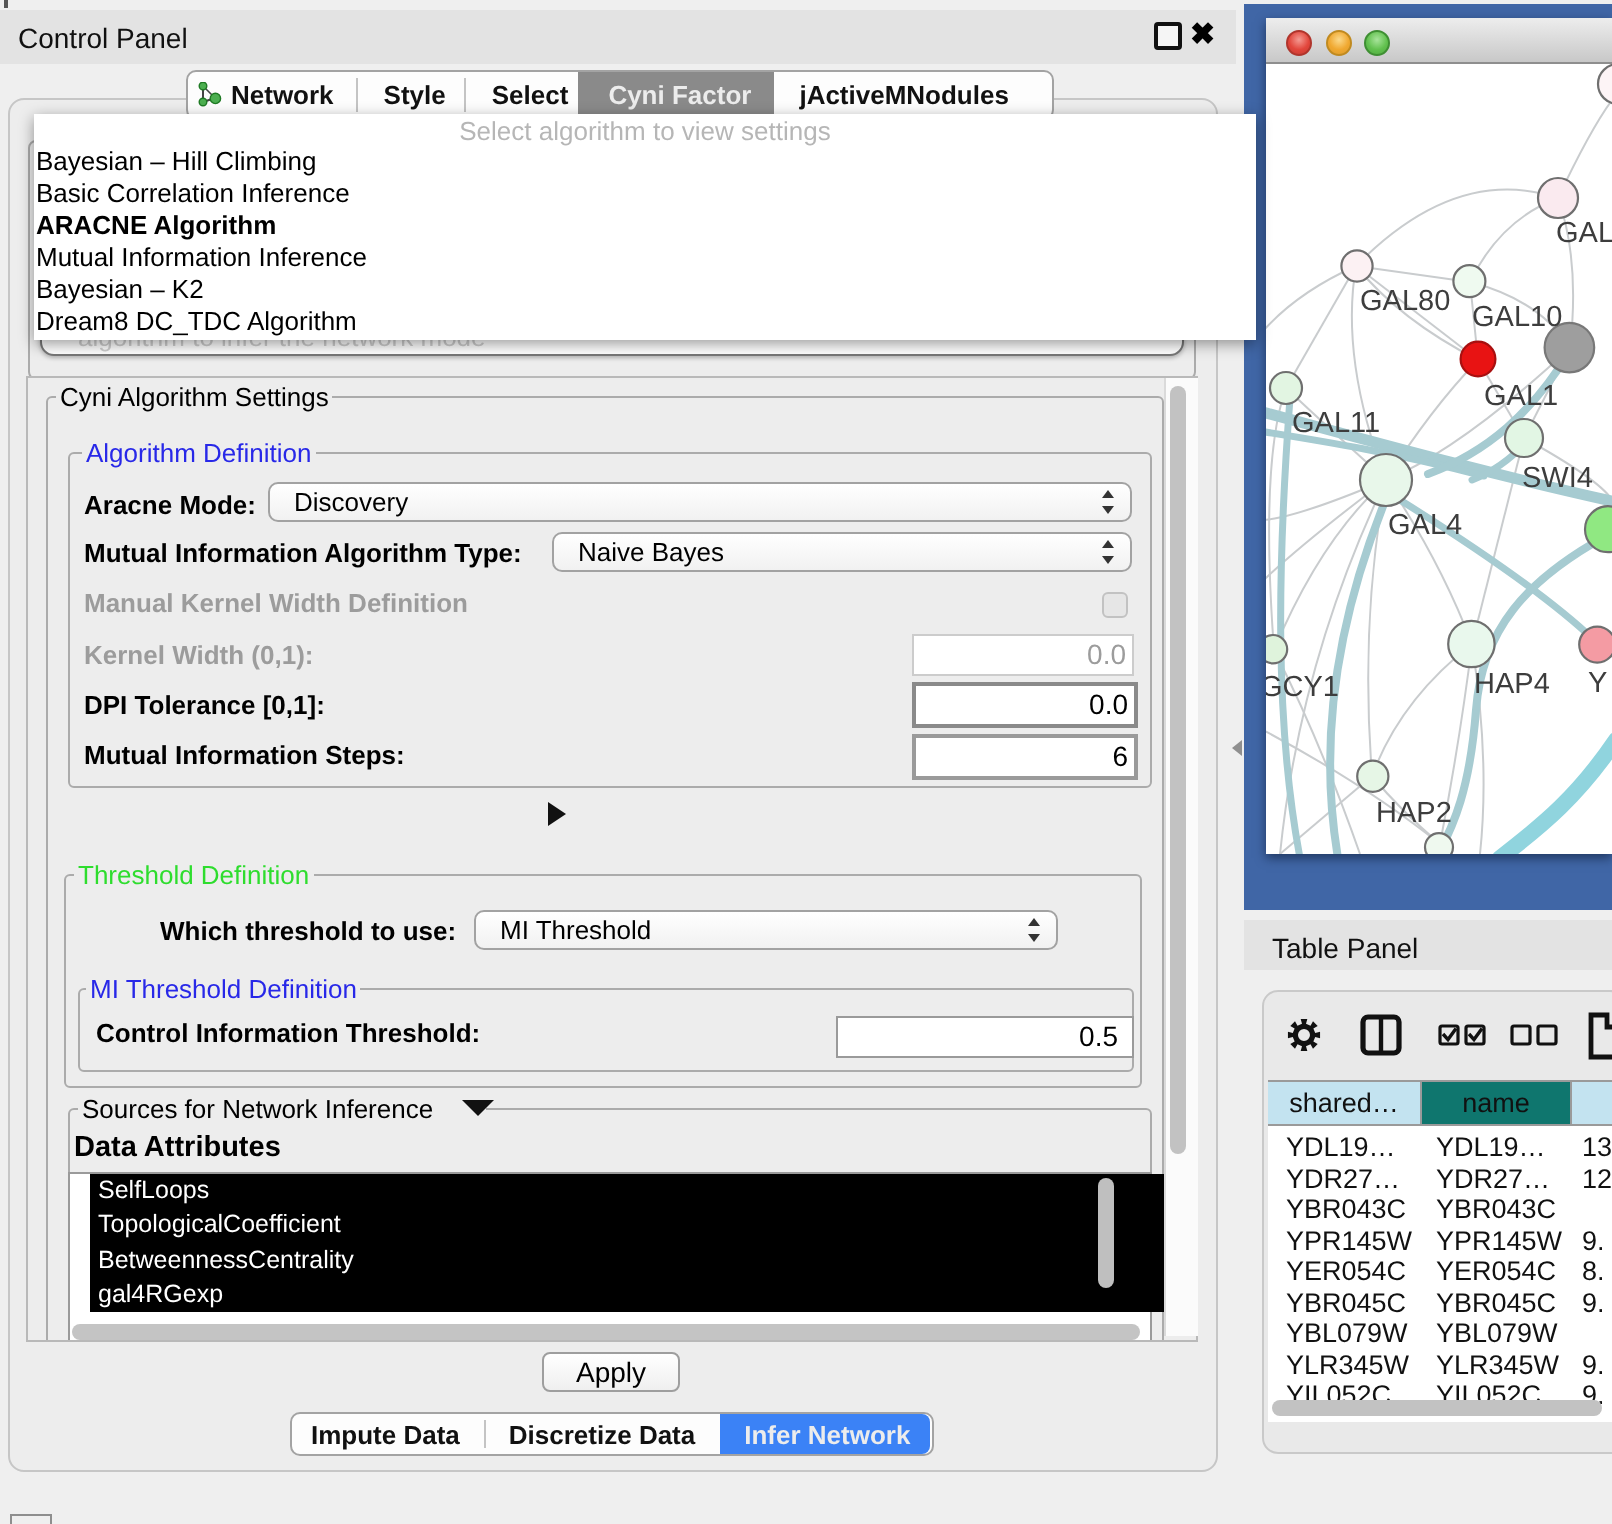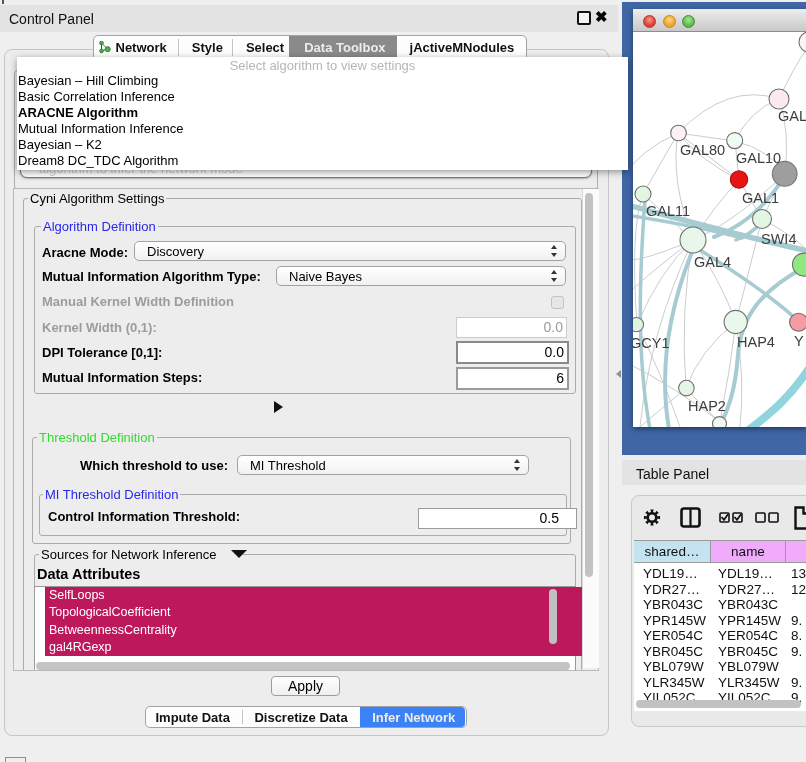--- a/index.html
+++ b/index.html
@@ -37,21 +37,21 @@
       <path d="M2.5,2 L2.5,10 L8.5,8" fill="none" stroke="#444" stroke-width="1"></path>
       <line x1="2.5" y1="2" x2="8.5" y2="8" stroke="#444" stroke-width="0.8"></line>
       <circle cx="2.5" cy="2" r="1.9" fill="#4CAF50" stroke="#1F7A24" stroke-width="0.7"></circle>
       <circle cx="2.5" cy="10" r="1.9" fill="#4CAF50" stroke="#1F7A24" stroke-width="0.7"></circle>
       <circle cx="8.7" cy="8.2" r="2.6" fill="#4CAF50" stroke="#1F7A24" stroke-width="0.7"></circle>
     </svg>Network</div>
   <div style="width:1px;height:70%;background:#C4C4C4;"></div>
   <div style="padding:0 9px 0 13px;">Style</div>
   <div style="width:1px;height:70%;background:#C4C4C4;"></div>
   <div style="padding:0 5px 0 13px;">Select</div>
-  <div style="background:#8A8A8A;color:#ECECEC;height:100%;display:flex;align-items:center;padding:0 11px 0 15px;">Data Toolbox</div>
+  <div style="background:#8A8A8A;color:#ECECEC;height:100%;display:flex;align-items:center;padding:0 11px 0 15px;">Cyni Factor</div>
   <div style="padding:0 9px 0 13px;">jActiveMNodules</div>
 </div>
 
 <div class="abs" style="left:14px;top:70px;width:582px;height:118px;border:1px solid #ABABAB;border-radius:4px;"></div>
 <div class="abs" style="left:22px;top:100px;width:567px;height:21px;background:#fff;border:2px solid #85AED2;border-radius:6px;box-shadow:0 0 3px 2px rgba(110,160,215,0.85);"></div>
 <div class="abs" style="left:20px;top:139px;width:570px;height:37px;background:#fff;border:1px solid #777;border-radius:7px;box-shadow:0 1px 2px rgba(0,0,0,0.25);overflow:hidden;">
     <span style="position:absolute;left:18px;top:21px;font-size:13px;color:#CFCFCF;white-space:nowrap;">algorithm to infer the network mode</span>
   </div>
 
 <div class="abs" id="viewport" style="left:13px;top:188px;width:584px;height:481px;border:1px solid #B9B9B9;background:#EDEDED;overflow:hidden;">
@@ -106,31 +106,31 @@
     <span class="spin">
         <span class="up"></span>
         <span class="dn"></span>
       </span>
   </div>
 
   <div class="grp" style="left:25px;top:305px;width:526px;height:40px;">
     <span class="leg" style="left:3px;color:#2828E8;">MI Threshold Definition</span>
   </div>
   <div class="lbl bold" style="left:34px;top:320px;">Control Information Threshold:</div>
-  <div class="inp" style="left:404px;top:319px;width:140px;height:19px;border:1px solid #9A9A9A;color:#000;line-height:19px;padding-right:17px;">0.5</div>
+  <div class="inp" style="left:404px;top:319px;width:140px;height:19px;border:1px solid #9A9A9A;color:#000;line-height:19px;padding-right:7px;">0.5</div>
 
   <div class="grp" style="left:20px;top:365px;width:540px;height:125px;">
     <span class="leg" style="left:4px;color:#000;padding-right:26px;">Sources for Network Inference</span>
   </div>
   <div class="abs" style="left:217px;top:361px;width:0;height:0;border-left:8.5px solid transparent;border-right:8.5px solid transparent;border-top:8px solid #111;"></div>
 
   <div class="lbl bold" style="left:23px;top:377px;font-size:14.5px;">Data Attributes</div>
 
   <div class="abs" style="left:20px;top:397px;width:540px;height:83px;background:#fff;border:1px solid #9A9A9A;">
-    <div class="abs" style="left:10px;top:0px;width:592px;height:68.5px;background:#be185d;color:#fff;font-size:12.5px;line-height:17.4px;padding-left:4px;box-sizing:border-box;">
+    <div class="abs" style="left:10px;top:0px;width:592px;height:68.5px;background:#000000;color:#fff;font-size:12.5px;line-height:17.4px;padding-left:4px;box-sizing:border-box;">
       SelfLoops<br>TopologicalCoefficient<br>BetweennessCentrality<br>gal4RGexp
     </div>
     <div class="abs" style="left:514px;top:2px;width:8px;height:55px;background:#BFBFBF;border-radius:4px;"></div>
     <div class="abs" style="left:1px;top:75px;width:534px;height:7.5px;background:#C4C4C4;border-radius:4px;"></div>
   </div>
 </div>
 
 <div class="abs" style="left:582px;top:189px;width:15.5px;height:479px;background:#FBFBFB;border-left:1px solid #DADADA;"></div>
 <div class="abs" style="left:584.5px;top:193px;width:8.5px;height:384px;background:#C2C2C2;border-radius:5px;"></div>
 
@@ -263,21 +263,21 @@
     <rect x="94.5" y="10" width="9" height="9" rx="1"></rect>
     <path d="M83,14 l2.5,2.8 l4,-5.5" stroke-width="1.7"></path>
     <path d="M96,14 l2.5,2.8 l4,-5.5" stroke-width="1.7"></path>
     <rect x="117.5" y="10" width="9" height="9" rx="1"></rect>
     <rect x="130.5" y="10" width="9" height="9" rx="1"></rect>
   </g>
   <path d="M157,4.5 h8 v6 h6 v15 h-14 z" fill="none" stroke="#111" stroke-width="2.4"></path>
 </svg>
 
 <div class="abs" style="left:634px;top:540px;width:172px;height:171px;background:#fff;font-size:13.5px;color:#111;overflow:hidden;">
-  <div style="display:flex;height:21px;border-top:1px solid #9A9A9A;border-bottom:1px solid #9A9A9A;background:#f0abfc;align-items:flex-end;">
+  <div style="display:flex;height:21px;border-top:1px solid #9A9A9A;border-bottom:1px solid #9A9A9A;background:#0f766e;">
     <div style="width:76px;background:#C3E3F0;border-right:1px solid #9A9A9A;text-align:center;line-height:21px;">shared…</div>
     <div style="width:74px;border-right:1px solid #9A9A9A;text-align:center;line-height:21px;">name</div>
     <div style="flex:1;background:#C3E3F0;"></div>
   </div>
   <div style="position:relative;line-height:15.5px;">
     <div style="position:absolute;left:9px;top:3px;">YDL19…<br>YDR27…<br>YBR043C<br>YPR145W<br>YER054C<br>YBR045C<br>YBL079W<br>YLR345W<br>YIL052C</div>
     <div style="position:absolute;left:84px;top:3px;">YDL19…<br>YDR27…<br>YBR043C<br>YPR145W<br>YER054C<br>YBR045C<br>YBL079W<br>YLR345W<br>YIL052C</div>
     <div style="position:absolute;left:157px;top:3px;">13<br>12<br><br>9.<br>8.<br>9.<br><br>9.<br>9.</div>
   </div>
 </div>

